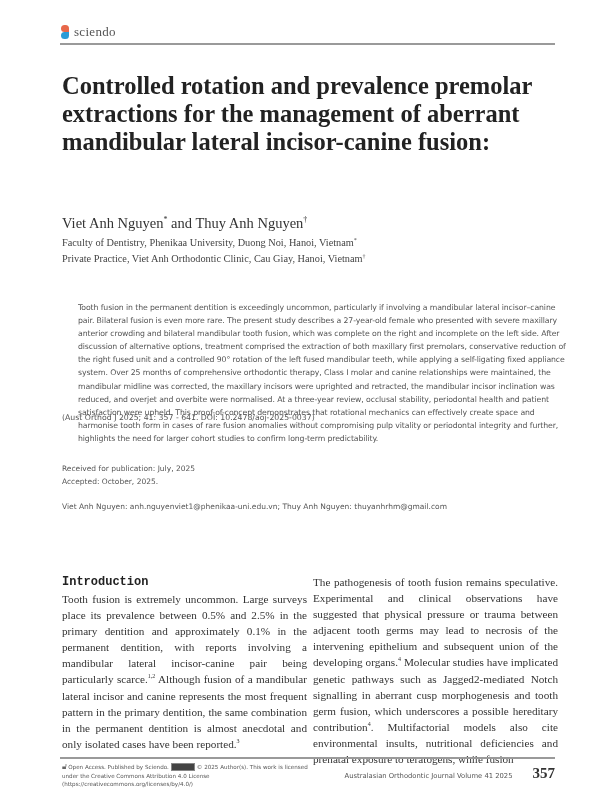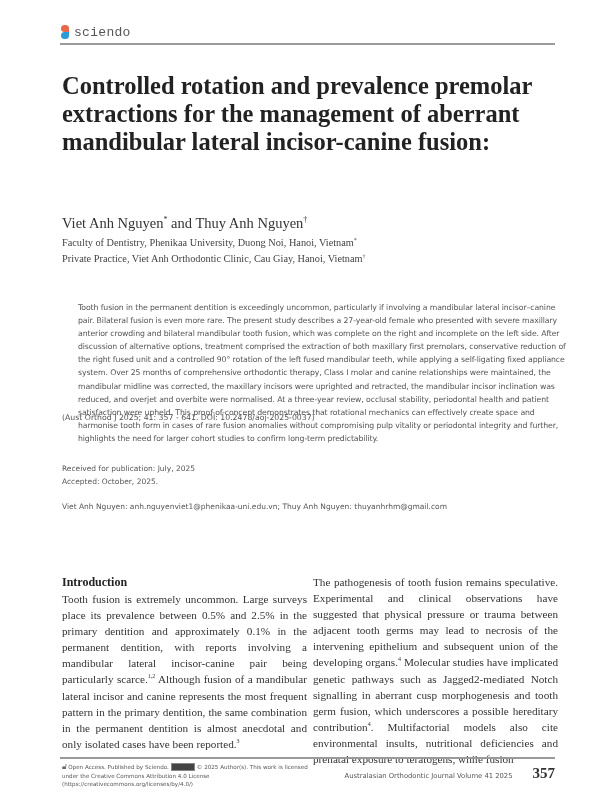--- a/index.html
+++ b/index.html
@@ -4,21 +4,21 @@
   <style>
     html, body { margin: 0; padding: 0; background: #ffffff; }
     body { width: 611px; height: 800px; position: relative; overflow: hidden; color: #222; }
 
     
     .header { position: absolute; left: 60px; top: 22px; width: 495px; height: 24px; }
     .logo { position: absolute; left: 0; top: 0; height: 20px; display: flex; align-items: center; }
     .logo-mark { width: 10px; height: 14px; position: relative; margin-right: 4px; }
     .logo-mark .top { position: absolute; left: 1px; top: 0; width: 8px; height: 7px; background: #e8684a; border-radius: 5px 5px 0 5px; }
     .logo-mark .bot { position: absolute; left: 1px; top: 7px; width: 8px; height: 7px; background: #2a9bd6; border-radius: 5px 0 5px 5px; }
-    .logo-text { font-family: Liberation Mono, monospace; font-size: 13px; color: #555; letter-spacing: 0.3px; text-align: center; }
+    .logo-text { font-family: Liberation Serif, serif; font-size: 13px; color: #555; letter-spacing: 0.3px; text-align: center; }
     .header-rule { position: absolute; left: 0; top: 21px; width: 495px; height: 2px; background: #9a9a9a; }
 
     
     .title { position: absolute; left: 62px; top: 72px; width: 480px; margin: 0;
              font-family: "Liberation Serif", serif; font-weight: bold; font-size: 24.5px; line-height: 28px; color: #222; }
     .title span { display: block; }
 
     
     .authors { position: absolute; left: 62px; top: 215px; font-family: "Liberation Serif", serif; font-size: 14.5px; color: #333; }
     .authors sup { font-size: 8px; }
@@ -32,21 +32,21 @@
                 font-family: "DejaVu Sans", sans-serif; font-size: 7.75px; line-height: 13.1px; color: #555; letter-spacing: -0.1px; }
     .citation { position: absolute; left: 62px; top: 413px; font-family: "DejaVu Sans", sans-serif; font-size: 7.75px; color: #555; }
 
     .dates { position: absolute; left: 62px; top: 462px; font-family: "DejaVu Sans", sans-serif; font-size: 7.5px; line-height: 13px; color: #555; }
     .emails { position: absolute; left: 62px; top: 502px; font-family: "DejaVu Sans", sans-serif; font-size: 7.5px; color: #555; }
 
     
     .col { position: absolute; top: 574px; width: 245px; font-family: "Liberation Serif", serif; font-size: 11.2px; line-height: 16.1px; color: #333; text-align: justify; }
     .col-left { left: 62px; }
     .col-right { left: 313px; top: 574px; }
-    .section-heading { font-family: Liberation Serif, serif; font-weight: bold; font-size: 12px; color: #222; margin: 0 0 1px 0; line-height: 16px; }
+    .section-heading { font-family: Liberation Mono, monospace; font-weight: bold; font-size: 12px; color: #222; margin: 0 0 1px 0; line-height: 16px; }
     .col p { margin: 0; }
     .col sup { font-size: 6px; line-height: 0; }
 
     
     .footer-rule { position: absolute; left: 60px; top: 757px; width: 495px; height: 2px; background: #9a9a9a; }
     .footer-left { position: absolute; left: 62px; top: 763px; width: 250px; font-family: "DejaVu Sans", sans-serif; font-size: 5.6px; line-height: 8.5px; color: #555; }
     .oa-icon { display: inline-block; font-size: 8px; color: #666; margin-right: 1px; }
     .cc-badge { display: inline-block; width: 22px; height: 6px; background: #444; border: 1px solid #888; vertical-align: middle; margin: 0 2px; }
     .footer-right { position: absolute; right: 56px; top: 765px; display: flex; align-items: baseline; gap: 20px; }
     .journal-name { font-family: "DejaVu Sans", sans-serif; font-size: 6.8px; color: #555; }

